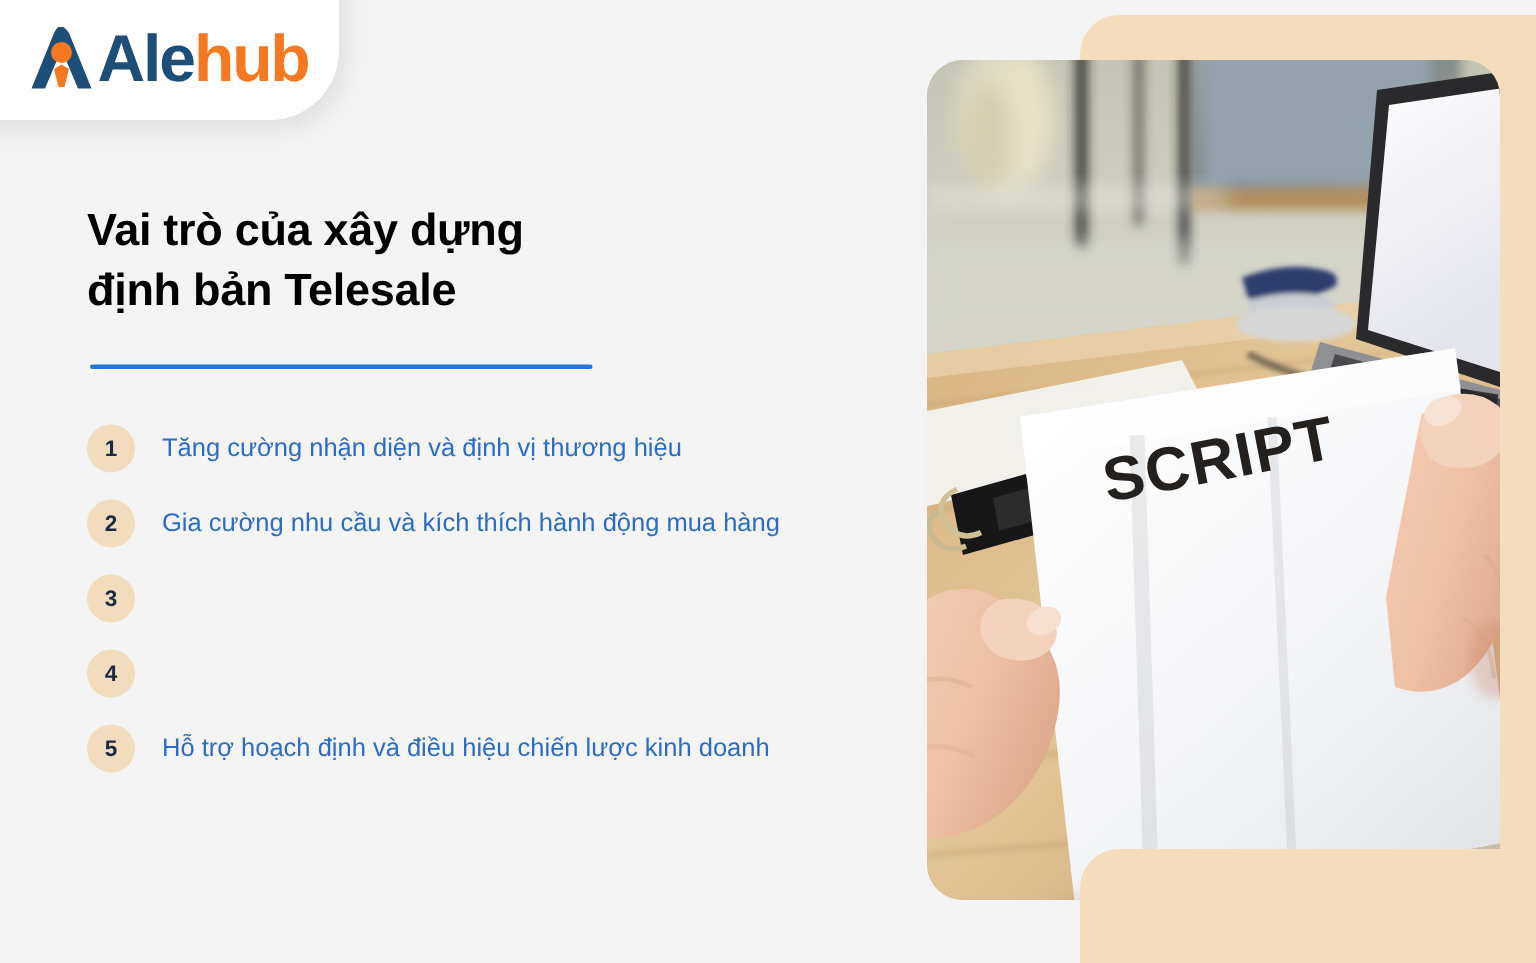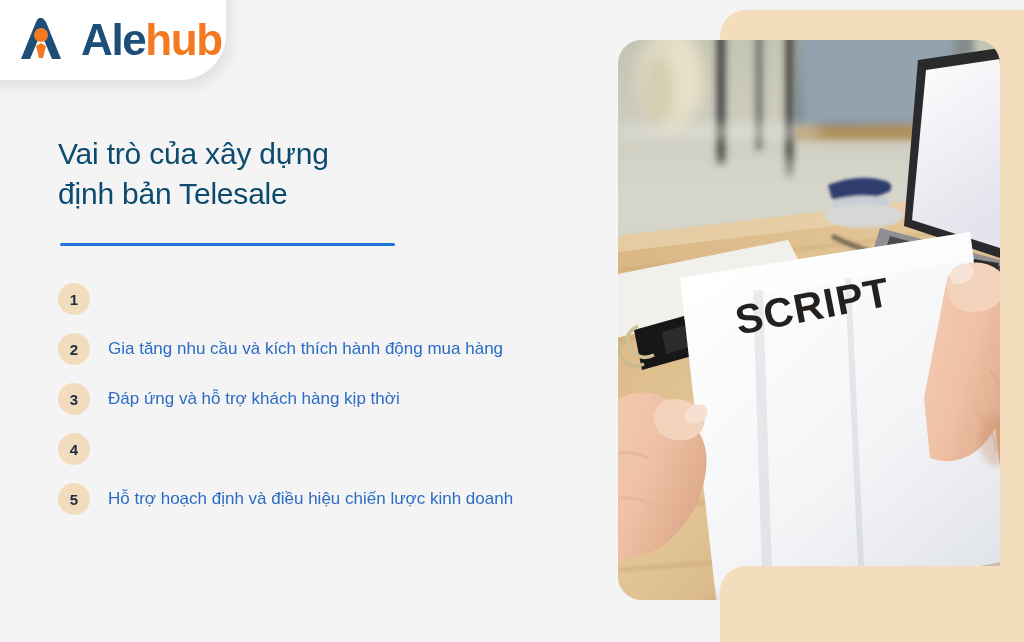--- a/index.html
+++ b/index.html
@@ -21,38 +21,38 @@
   
   .logo-card {
     position:absolute; left:-30px; top:-30px;
     width:256px; height:110px;
     background:#FFFFFF;
     border-bottom-right-radius:46px;
     box-shadow:4px 6px 16px rgba(0,0,0,0.09);
   }
   .logo-wrap {
     position:absolute; left:48px; top:48px;
-    display:flex; align-items:center;gap:16px;
+    display:flex; align-items:center;
   }
   .logo-mark { display:block; }
   .logo-word {
     font-size:44px; font-weight:bold;
     letter-spacing:-1.4px;
     line-height:1;
     margin-left:1px;
   }
   .logo-word .l-dark { color:#1C4E78; }
   .logo-word .l-orange { color:#F47920; }
 
   
   .title {
     position:absolute; left:58px; top:134px;
     width:480px;
-    color:#0c4a6e;
-    font-size:30px; font-weight:normal;
+    color:#000000;
+    font-size:30px; font-weight:bold;
     line-height:1.33;
     letter-spacing:-0.2px;
   }
   .title .t-line { display:block; }
 
   .divider {
     position:absolute; left:60px; top:243px;
     width:335px; height:3px;
     background:#2176DB;
     border-radius:2px;
@@ -287,28 +287,28 @@
   <h1 class="title">
     <span class="t-line">Vai trò của xây dựng</span>
     <span class="t-line">định bản Telesale</span>
   </h1>
 
   <div class="divider"></div>
 
   <ol class="list">
     <li class="list-item">
       <span class="badge">1</span>
+      <span class="item-text">Tăng cường nhận diện và định vị thương hiệu</span>
     </li>
     <li class="list-item">
       <span class="badge">2</span>
-      <span class="item-text">Gia tăng nhu cầu và kích thích hành động mua hàng</span>
+      <span class="item-text">Gia cường nhu cầu và kích thích hành động mua hàng</span>
     </li>
     <li class="list-item">
       <span class="badge">3</span>
-      <span class="item-text">Đáp ứng và hỗ trợ khách hàng kịp thời</span>
     </li>
     <li class="list-item">
       <span class="badge">4</span>
     </li>
     <li class="list-item">
       <span class="badge">5</span>
       <span class="item-text">Hỗ trợ hoạch định và điều hiệu chiến lược kinh doanh</span>
     </li>
   </ol>
 

